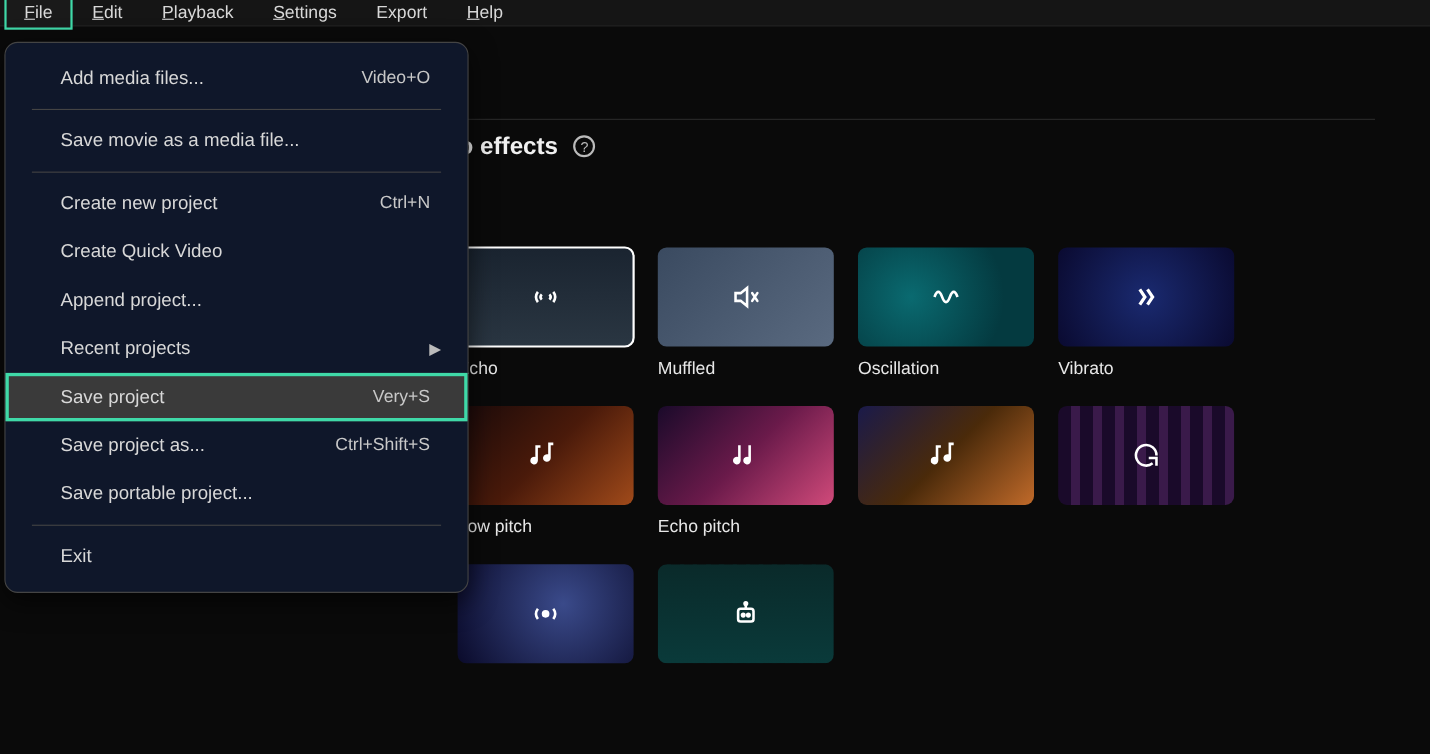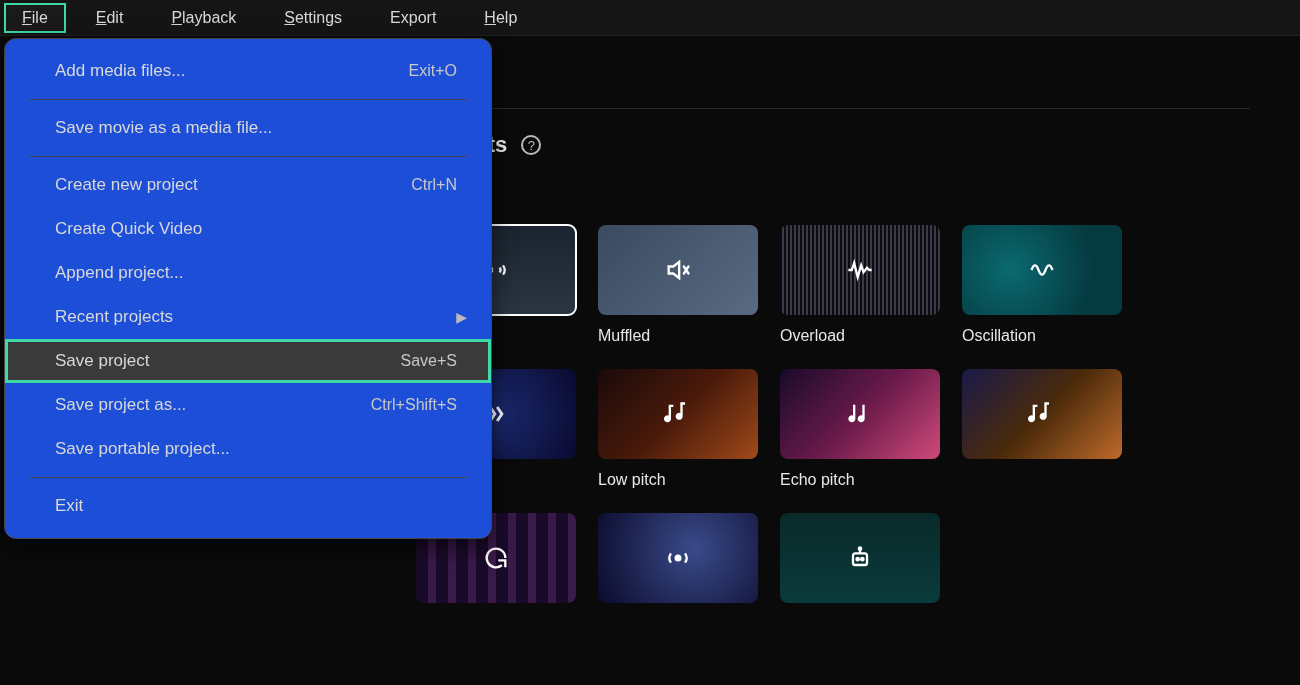--- a/index.html
+++ b/index.html
@@ -8,25 +8,25 @@
     color: #d0d0d0;
     font-family: "Segoe UI", Arial, sans-serif;
     width: 1300px;
     height: 685px;
     overflow: hidden;
     position: relative;
   }
   .menubar {
     display: flex;
     align-items: center;
-    height: 36px;
+    height: 24px;
     background: #151515;
     border-bottom: 1px solid #222;
     padding: 0 4px;
-    gap: 12px;
+    gap: 0;
   }
   .menubar-item {
     padding: 6px 18px;
     font-size: 16px;
     cursor: pointer;
     color: #d8d8d8;
   }
   .menubar-item.active {
     background: #1a1a1a;
     border: 2px solid #3fd9a8;
@@ -95,22 +95,22 @@
   .bg-g1 { background: linear-gradient(135deg,#1a1a4a,#4a2a0a,#c06a2a); }
   .bg-g2 { background: repeating-linear-gradient(90deg,#1a0a2a 0 12px,#3a1a4a 12px 20px); }
   .bg-g3 { background: radial-gradient(circle at 60% 40%,#3a4a8a,#0a0a2a); }
   .bg-g4 { background: linear-gradient(180deg,#0a2a2a,#0a3a3a),
             repeating-linear-gradient(90deg,transparent 0 8px,rgba(0,200,180,.2) 8px 12px); }
 
   
   .dropdown {
     position: absolute;
     top: 38px; left: 4px;
-    width: 488px;
-    background: #1d4ed8;
+    width: 422px;
+    background: #0f172a;
     border: 1px solid #444;
     border-radius: 12px;
     padding: 10px 0;
     box-shadow: 0 8px 24px rgba(0,0,0,.6);
     z-index: 10;
   }
   .dd-item {
     display: flex;
     justify-content: space-between;
     align-items: center;
@@ -175,28 +175,20 @@
   <div class="card">
     <div class="thumb bg-muffled">
       <svg viewBox="0 0 24 24" fill="none" stroke="#fff" stroke-width="2">
         <path d="M4 9v6h4l5 4V5L8 9H4z"></path>
           <path d="M17 9l4 6M21 9l-4 6" stroke-linecap="round"></path>
       </svg>
     </div>
     <div class="label">Muffled</div>
   </div>
 
-  <div class="card">
-    <div class="thumb bg-overload">
-      <svg viewBox="0 0 24 24" fill="none" stroke="#fff" stroke-width="2">
-        <path d="M2 12h3l2-6 3 12 3-10 2 6 3-4 2 2h2"></path>
-      </svg>
-    </div>
-    <div class="label">Overload</div>
-  </div>
 
   <div class="card">
     <div class="thumb bg-osc">
       <svg viewBox="0 0 24 24" fill="none" stroke="#fff" stroke-width="2">
         <path d="M3 12 q3-8 6 0 q3 8 6 0 q3-8 6 0"></path>
       </svg>
     </div>
     <div class="label">Oscillation</div>
   </div>
 
@@ -263,21 +255,21 @@
           <circle cx="12" cy="4" r="1" fill="#fff"></circle>
       </svg>
     </div>
   </div>
 
 </div>
 
 <div class="dropdown">
   <div class="dd-item">
     <span>Add media files...</span>
-    <span class="dd-shortcut">Exit+O</span>
+    <span class="dd-shortcut">Video+O</span>
   </div>
   <div class="dd-sep"></div>
   <div class="dd-item">
     <span>Save movie as a media file...</span>
   </div>
   <div class="dd-sep"></div>
   <div class="dd-item">
     <span>Create new project</span>
     <span class="dd-shortcut">Ctrl+N</span>
   </div>
@@ -286,21 +278,21 @@
   </div>
   <div class="dd-item">
     <span>Append project...</span>
   </div>
   <div class="dd-item">
     <span>Recent projects</span>
     <span class="dd-arrow">▶</span>
   </div>
   <div class="dd-item highlight">
     <span>Save project</span>
-    <span class="dd-shortcut">Save+S</span>
+    <span class="dd-shortcut">Very+S</span>
   </div>
   <div class="dd-item">
     <span>Save project as...</span>
     <span class="dd-shortcut">Ctrl+Shift+S</span>
   </div>
   <div class="dd-item">
     <span>Save portable project...</span>
   </div>
   <div class="dd-sep"></div>
   <div class="dd-item">

